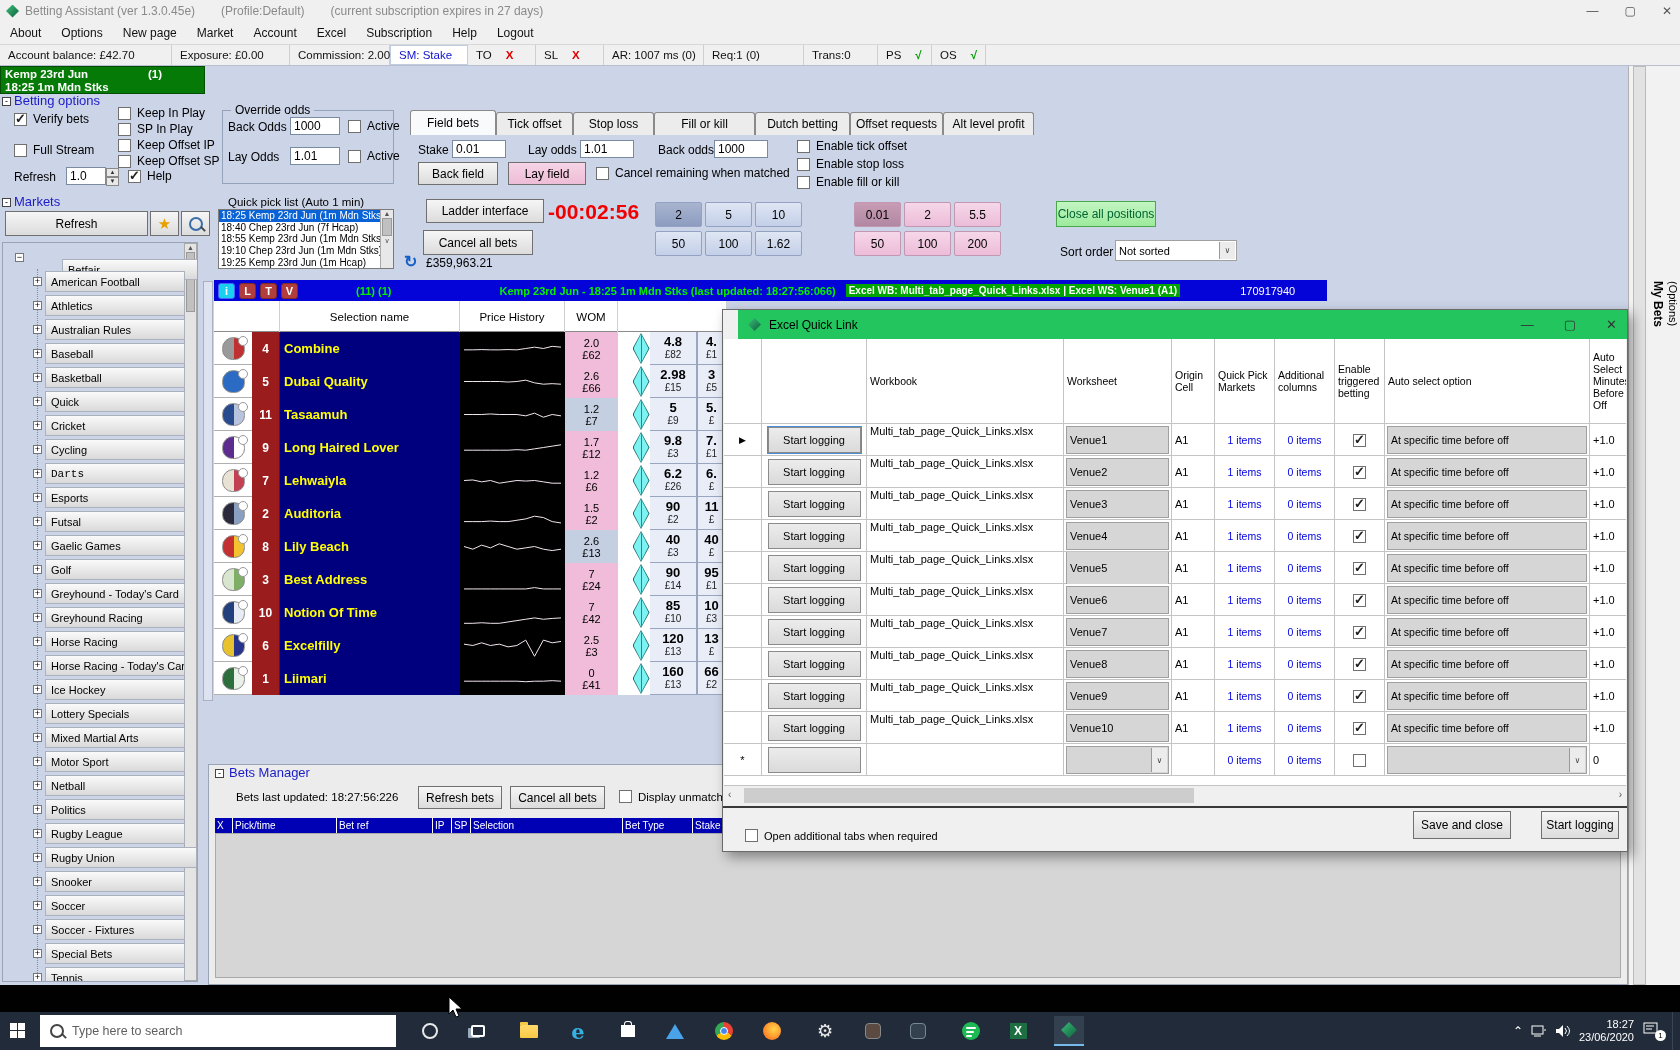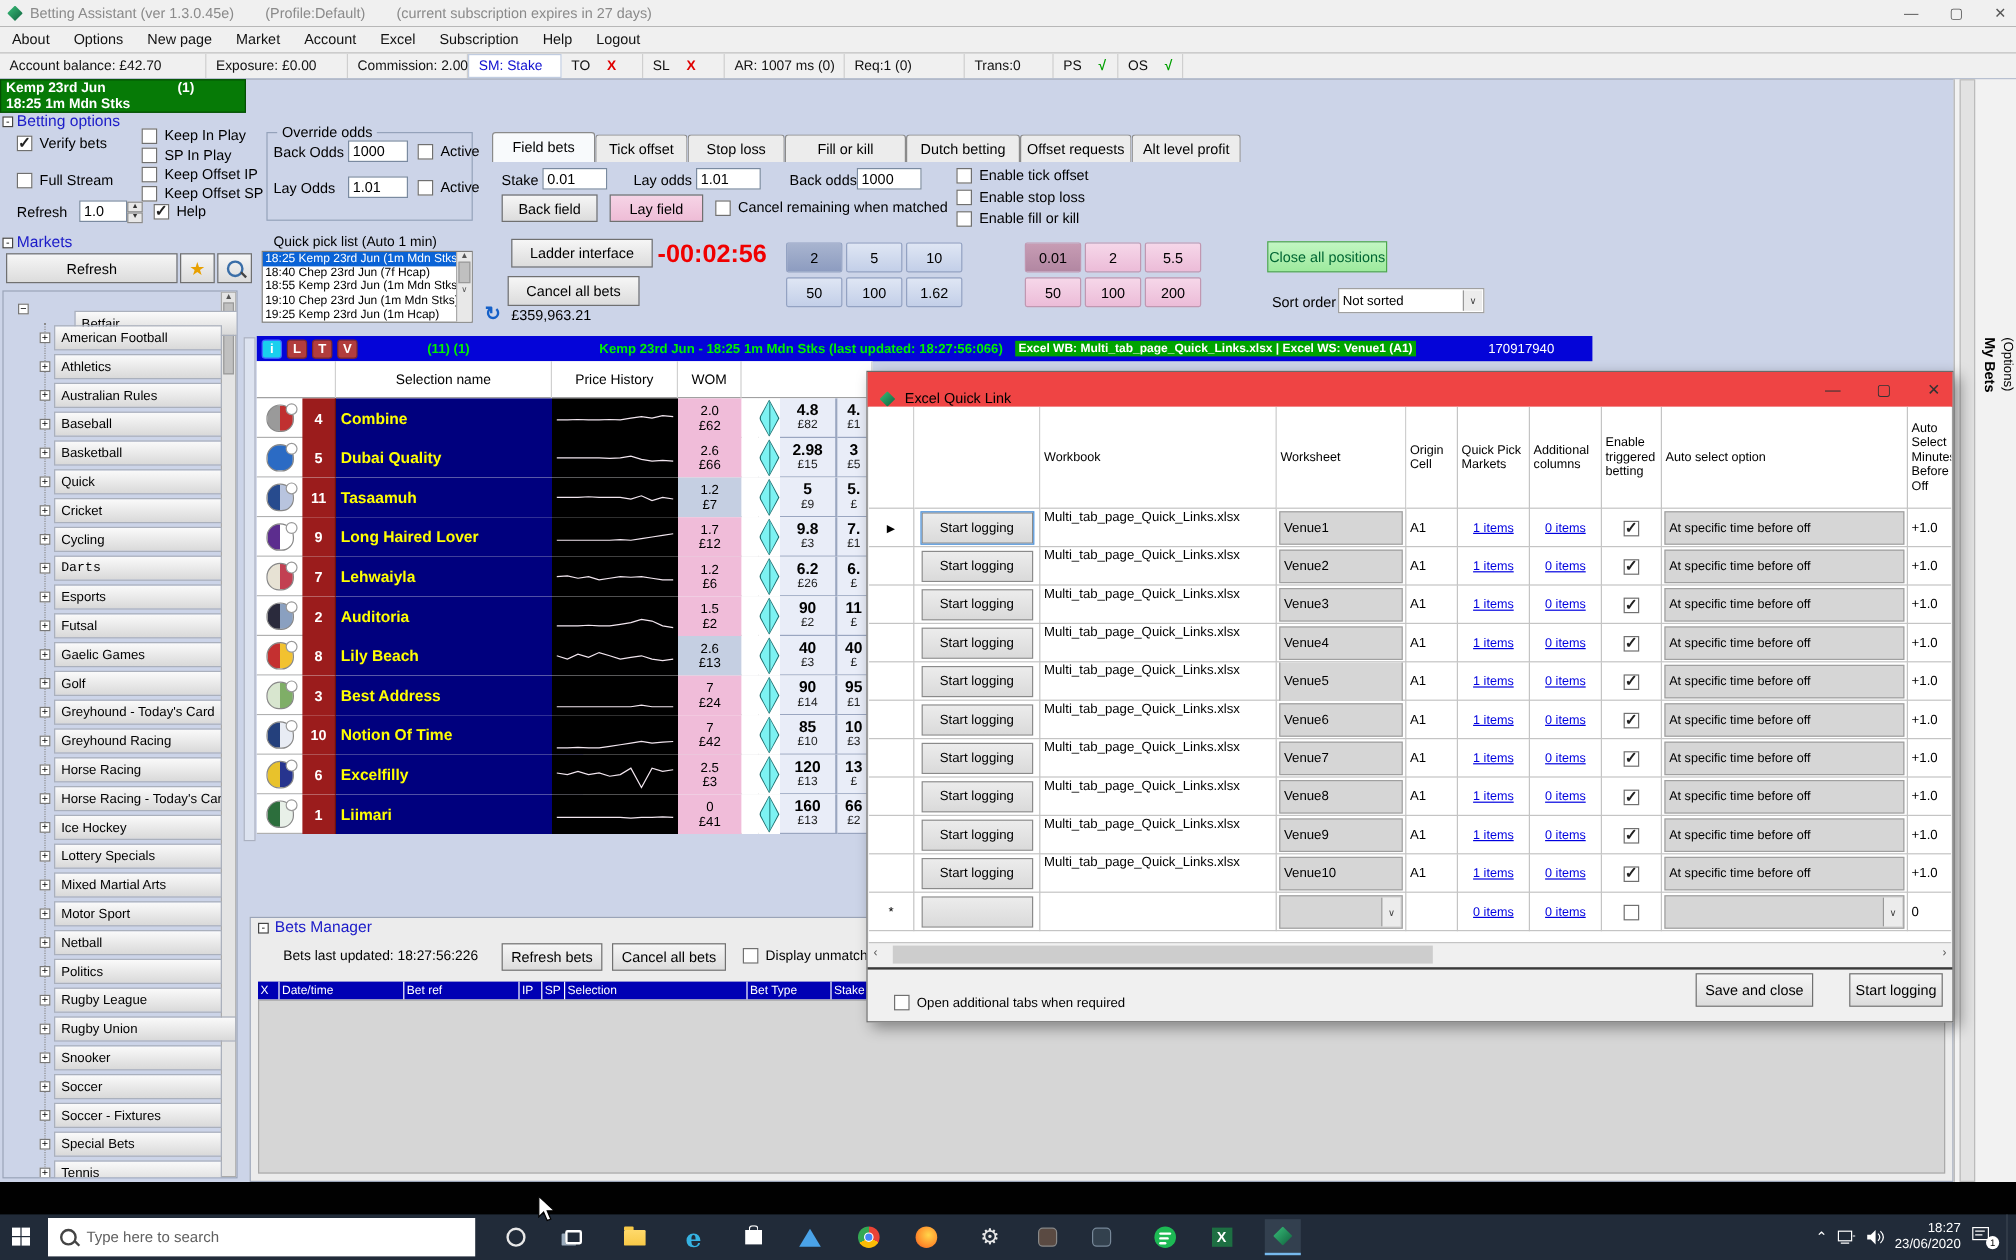--- a/index.html
+++ b/index.html
@@ -84,30 +84,30 @@
 .tree-btn{position:absolute;height:21px;background:linear-gradient(#fafafa,#d9d9d9);border:1px solid #aab0bc;font-size:11px;display:flex;align-items:center;padding-left:5px;white-space:nowrap;overflow:hidden;color:#000}
 .plusbox{position:absolute;width:9px;height:9px;background:#fff;border:1px solid #777;font-size:9px;line-height:7px;text-align:center;color:#000}
 .vscroll{position:absolute;right:-14px;top:0;bottom:0;width:13px;background:#e4e4e4;border:1px solid #aaa}
 
 .betspanel{left:208px;top:764px;width:1420px;height:221px;background:#ececec;border:1px solid #9aa4b8}
 .betshdr{position:absolute;left:6px;top:53px;height:15px;background:#0000b4;color:#fff;font-size:10px;display:flex;align-items:center}
 .bh{border-right:1px solid #fff;height:100%;display:flex;align-items:center;padding-left:2px;white-space:nowrap;overflow:hidden}
 .betsempty{position:absolute;left:6px;top:68px;right:6px;bottom:6px;background:#d6d6d6;border:1px solid #aaa}
 
 .dialog{left:722px;top:309px;width:906px;height:543px;background:#f0f0f0;border:1px solid #6a6a6a;box-shadow:5px 5px 12px rgba(0,0,0,.4);z-index:10}
-.dlg-title{position:absolute;left:0;top:0;right:0;height:29px;background:#ef4444;display:flex;align-items:flex-end;font-size:12px;color:#000}
+.dlg-title{position:absolute;left:15px;top:0;right:0;height:29px;background:#22c55e;display:flex;align-items:center;font-size:12px;color:#000}
 .dlg-btns{position:absolute;right:10px;top:0;height:29px;display:flex;gap:30px;align-items:center;color:#333;font-size:13px}
 .dlg-grid{position:absolute;left:1px;top:29px;right:1px;height:446px;background:#fff;overflow:hidden}
 .dhead{position:absolute;top:0;height:85px;border-right:1px solid #c4c4c4;border-bottom:1px solid #c4c4c4;font-size:10.5px;display:flex;align-items:center;padding:2px 3px;line-height:12px;color:#000;background:#fff}
 .drow{position:absolute;left:0;right:0;height:32px;border-bottom:1px solid #c4c4c4}
 .dcell{position:absolute;top:0;height:32px;display:flex;align-items:center;font-size:11px;overflow:hidden;border-right:1px solid #c4c4c4;color:#000}
 .dbtn{background:linear-gradient(#ececec,#dadada);border:1px solid #8a8a8a;font-size:11px;display:flex;align-items:center;justify-content:center;color:#000}
 .combo{background:#d6d6d6;border:1px solid #a0a0a0;position:relative;font-size:11px;display:flex;align-items:center;padding-left:3px;color:#000}
 .combo .dd{position:absolute;right:1px;top:1px;bottom:1px;width:16px;background:#ececec;border-left:1px solid #999;display:flex;align-items:center;justify-content:center;font-size:8px;color:#444}
-.link{color:#0000e0;text-decoration:underline;font-size:10.5px}
+.link{color:#0000e0;font-size:10.5px}
 .hscroll{position:absolute;left:1px;right:1px;top:475px;height:20px;background:#f0f0f0;border-top:1px solid #c4c4c4}
 .hthumb{position:absolute;left:20px;top:2px;width:450px;height:15px;background:#cdcdcd}
 .dlg-sep{position:absolute;left:0;right:0;top:496px;height:2px;background:#3a3a3a}
 
 .rightstrip{left:1628px;top:66px;width:52px;height:919px;background:#f2f2f2;border-left:1px solid #b0b0b0}
 .vtext{writing-mode:vertical-rl;font-size:12px;color:#000}
 
 .blackband{left:0;top:985px;width:1680px;height:27px;background:#010101}
 .taskbar{left:0;top:1012px;width:1680px;height:38px;background:#212b39;display:flex;align-items:center}
 .searchbox{position:absolute;left:40px;top:3px;width:356px;height:32px;background:#fff;display:flex;align-items:center;font-size:12.5px;color:#5f5f5f;gap:8px;padding-left:10px}
@@ -790,21 +790,21 @@
       </div>
     <div class="abs btn" style="left:301px;top:21px;width:95px;height:23px">
         <span>Cancel all bets</span>
       </div>
     <div class="abs cbrow" style="left:410px;top:25px;font-size:11.5px">
         <span class="cb"></span>
         <span>Display unmatche</span>
       </div>
     <div class="betshdr" id="betshdr">
         <div class="bh" style="width: 18px;">X</div>
-        <div class="bh" style="width: 104px;">Date/time</div>
+        <div class="bh" style="width: 104px;">Pick/time</div>
         <div class="bh" style="width: 96px;">Bet ref</div>
         <div class="bh" style="width: 19px;">IP</div>
         <div class="bh" style="width: 19px;">SP</div>
         <div class="bh" style="width: 152px;">Selection</div>
         <div class="bh" style="width: 70px;">Bet Type</div>
         <div class="bh" style="width: 700px;">Stake</div>
       </div>
     <div class="betsempty"></div>
   </div>
 

